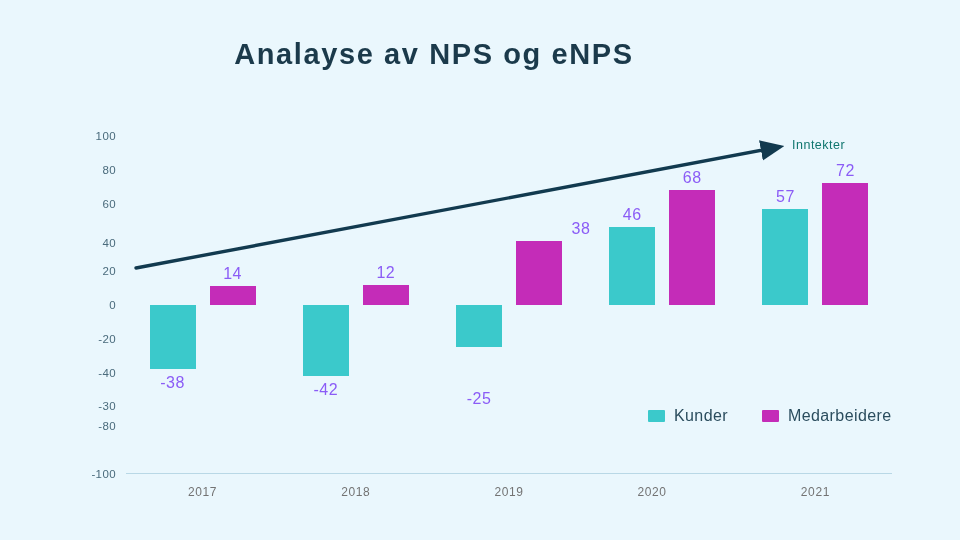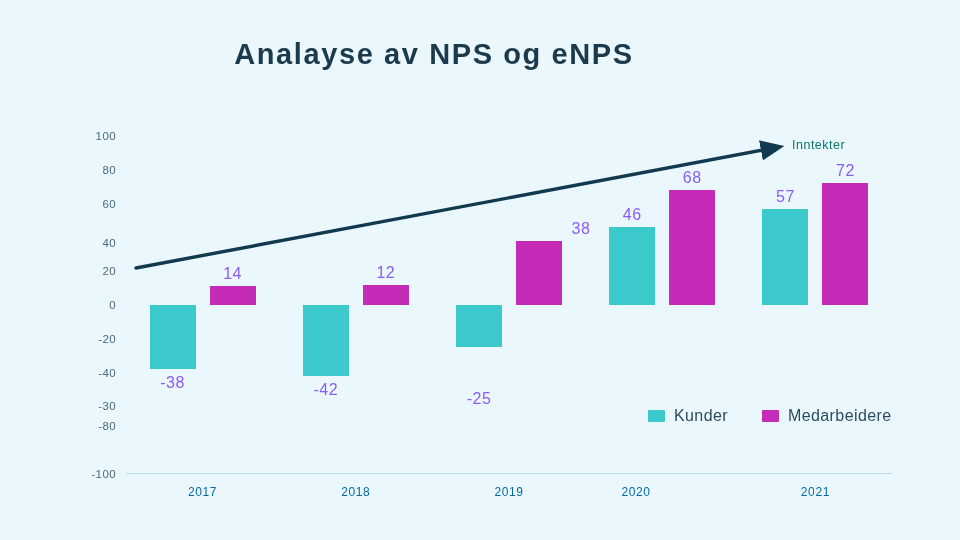--- a/index.html
+++ b/index.html
@@ -80,21 +80,21 @@
   .x-axis {
     position: absolute;
     left: 126px;
     top: 485px;
     width: 766px;
     height: 30px;
   }
   .x-tick {
     position: absolute;
     font-size: 12px;
-    color: #0369a1;
+    color: #737373;
     letter-spacing: 0.6px;
     transform: translateX(-50%);
     white-space: nowrap;
   }
 
   
   .bar {
     position: absolute;
     box-sizing: border-box;
   }
@@ -201,21 +201,21 @@
       <div class="bar medarb" style="left: 696.4px; top: 47.32px; width: 46px; height: 121.68px;"></div>
       <div class="bar-label" style="left: 719.4px; top: 26.32px;">72</div>
     </div>
 
   <div class="baseline"></div>
 
   <div class="x-axis" id="x-axis">
       <div class="x-tick" style="left: 76.6px;">2017</div>
       <div class="x-tick" style="left: 229.8px;">2018</div>
       <div class="x-tick" style="left: 383px;">2019</div>
-      <div class="x-tick" style="left: 510px;">2020</div>
+      <div class="x-tick" style="left: 526px;">2020</div>
       <div class="x-tick" style="left: 689.4px;">2021</div>
     </div>
 
   <svg class="trend-svg" viewBox="0 0 960 540" xmlns="http://www.w3.org/2000/svg">
     <defs>
       <marker id="arrowhead" markerWidth="7" markerHeight="7" refX="5.4" refY="3" orient="auto" markerUnits="strokeWidth">
         <path d="M0,0 L7,3 L0,6 z" fill="#123a4f"></path>
       </marker>
     </defs>
     <line id="trend-line" x1="136" y1="268" x2="779" y2="147" stroke="#123a4f" stroke-width="3.4" stroke-linecap="round" marker-end="url(#arrowhead)"></line>

